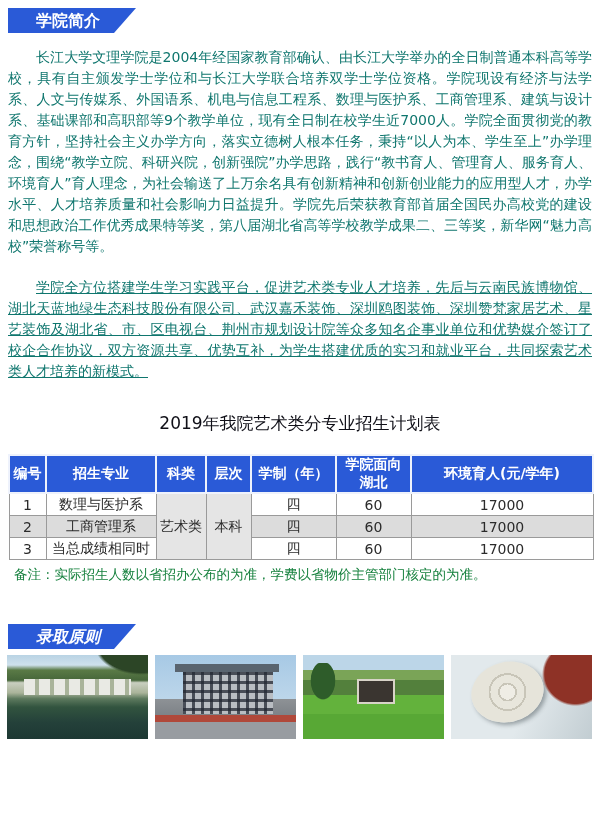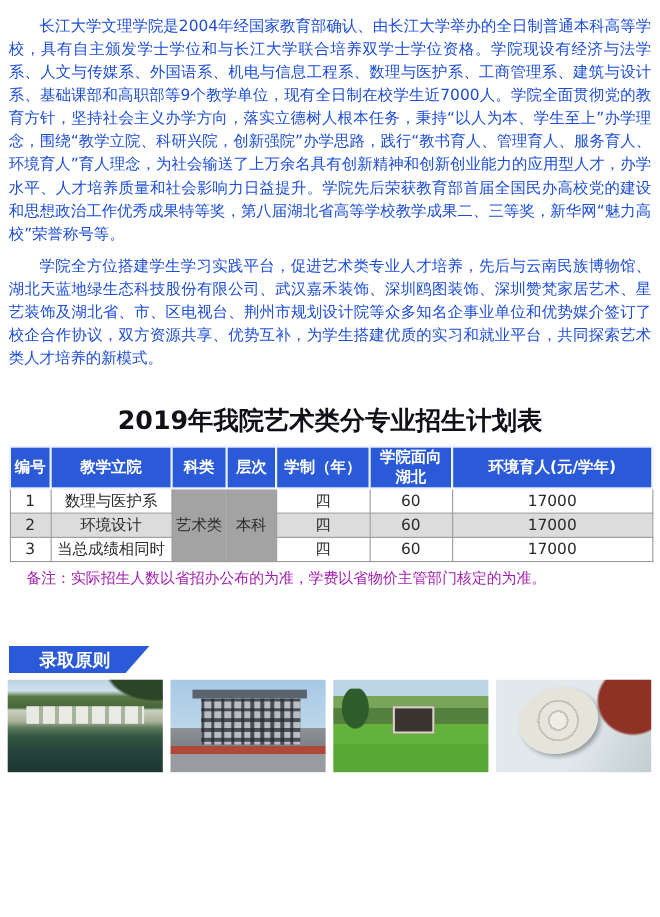--- a/index.html
+++ b/index.html
@@ -9,52 +9,52 @@
   }
   .page{position:relative;width:600px;height:834px;background:#fff;}
 
   
   .badge{
     display:inline-block;background:#2a5ad7;color:#fff;font-weight:bold;
     font-size:16px;line-height:25px;height:25px;padding:0 36px 0 28px;margin-left:8px;
     clip-path:polygon(0 0,100% 0,calc(100% - 22px) 100%,0 100%);
   }
   .badge-intro{margin-top:8px;}
-  .badge-admission{margin-top:52px;}
+  .badge-admission{margin-top:40px;font-style:italic;}
 
   .para{
     font-size:14px;line-height:21px;text-align:justify;text-indent:2em;
-    margin:0 8px;color:#1d4ed8;
+    margin:0 8px;color:#0f766e;
   }
-  .para+.para{margin-top:8px;}
+  .para+.para{margin-top:20px;text-decoration:underline;}
   .intro-block{margin-top:14px;}
   .admission-block{margin-top:14px;}
 
   .table-title{
-    margin:30px 0 0;text-align:center;font-weight:bold;font-size:23px;color:#101018;
+    margin:30px 0 0;text-align:center;font-weight:normal;font-size:17px;color:#101018;
   }
 
   table.plan{
-    width:584px;margin:7px 8px 0;border-collapse:collapse;table-layout:fixed;
+    width:584px;margin:19px 8px 0;border-collapse:collapse;table-layout:fixed;
     font-size:14px;text-align:center;
   }
   table.plan th{
     background:#2a5ad7;color:#fff;font-weight:bold;height:24px;
     border:2px solid #eef2fc;padding:0 2px;
   }
   table.plan td{
     border:1px solid #9a9a9a;height:21px;padding:0 2px;background:#fff;
   }
   table.plan tr.alt td{background:#dcdcdc;}
-  table.plan td.merged{background:#a3a3a3;}
+  table.plan td.merged{background:#e5e5e5;}
   col.c-no{width:37px;}  col.c-major{width:110px;} col.c-cat{width:50px;}
   col.c-lvl{width:45px;} col.c-dur{width:85px;}   col.c-plan{width:75px;}
   col.c-fee{width:182px;}
 
-  .note{margin:6px 24px 0;font-size:13.5px;color:#a21caf;}
+  .note{margin:6px 14px 0;font-size:13.5px;color:#15803d;}
 
   
   .photos{position:relative;margin:6px 7px 0;display:flex;gap:7px;}
   .photo{position:relative;width:141px;height:84px;overflow:hidden;flex:0 0 141px;}
 
   .photo-library{background:linear-gradient(180deg,#b9d3e4 0%,#cfe1ec 12%,#5a7a46 18%,#46663a 30%,#c9cfc0 33%,#aab49a 45%,#5d7a5e 52%,#32543f 62%,#24413a 80%,#1d3833 100%);}
   .photo-library::before{content:"";position:absolute;left:12%;right:12%;top:28%;height:20%;
     background:repeating-linear-gradient(90deg,#e9eae4 0 11px,#a9b49a 11px 15px);}
   .photo-library::after{content:"";position:absolute;right:-12%;top:-20%;width:55%;height:50%;
     background:radial-gradient(ellipse at 70% 20%,#2c4526 0 55%,transparent 60%);}
@@ -80,20 +80,21 @@
     box-shadow:2px 3px 4px rgba(60,70,75,.45);}
   .photo-sundial::after{content:"";position:absolute;right:-10%;top:-6%;width:48%;height:72%;
     background:radial-gradient(ellipse at 55% 40%,#8e3226 0 58%,transparent 63%);}
 </style>
 </head>
 <body>
 
 <div class="page">
 
   
+  <div class="badge badge-intro">学院简介</div>
 
   <div class="intro-block">
     <p class="para">长江大学文理学院是2004年经国家教育部确认、由长江大学举办的全日制普通本科高等学校，具有自主颁发学士学位和与长江大学联合培养双学士学位资格。学院现设有经济与法学系、人文与传媒系、外国语系、机电与信息工程系、数理与医护系、工商管理系、建筑与设计系、基础课部和高职部等9个教学单位，现有全日制在校学生近7000人。学院全面贯彻党的教育方针，坚持社会主义办学方向，落实立德树人根本任务，秉持“以人为本、学生至上”办学理念，围绕“教学立院、科研兴院，创新强院”办学思路，践行“教书育人、管理育人、服务育人、环境育人”育人理念，为社会输送了上万余名具有创新精神和创新创业能力的应用型人才，办学水平、人才培养质量和社会影响力日益提升。学院先后荣获教育部首届全国民办高校党的建设和思想政治工作优秀成果特等奖，第八届湖北省高等学校教学成果二、三等奖，新华网“魅力高校”荣誉称号等。</p>
     <p class="para">学院全方位搭建学生学习实践平台，促进艺术类专业人才培养，先后与云南民族博物馆、湖北天蓝地绿生态科技股份有限公司、武汉嘉禾装饰、深圳鸥图装饰、深圳赞梵家居艺术、星艺装饰及湖北省、市、区电视台、荆州市规划设计院等众多知名企事业单位和优势媒介签订了校企合作协议，双方资源共享、优势互补，为学生搭建优质的实习和就业平台，共同探索艺术类人才培养的新模式。</p>
   </div>
 
   
   <div class="table-title">2019年我院艺术类分专业招生计划表</div>
 
   <table class="plan">
@@ -102,41 +103,41 @@
         <col class="c-major">
         <col class="c-cat">
         <col class="c-lvl">
       <col class="c-dur">
         <col class="c-plan">
         <col class="c-fee">
     </colgroup>
     <thead>
       <tr>
         <th>编号</th>
-        <th>教学立院</th>
+        <th>招生专业</th>
         <th>科类</th>
         <th>层次</th>
         <th>学制（年）</th>
         <th>学院面向湖北</th>
         <th>环境育人(元/学年)</th>
       </tr>
     </thead>
     <tbody>
       <tr>
         <td>1</td>
         <td>数理与医护系</td>
         <td class="merged" rowspan="3">艺术类</td>
         <td class="merged" rowspan="3">本科</td>
         <td>四</td>
         <td>60</td>
         <td>17000</td>
       </tr>
       <tr class="alt">
         <td>2</td>
-        <td>环境设计</td>
+        <td>工商管理系</td>
         <td>四</td>
         <td>60</td>
         <td>17000</td>
       </tr>
       <tr>
         <td>3</td>
         <td>当总成绩相同时</td>
         <td>四</td>
         <td>60</td>
         <td>17000</td>

